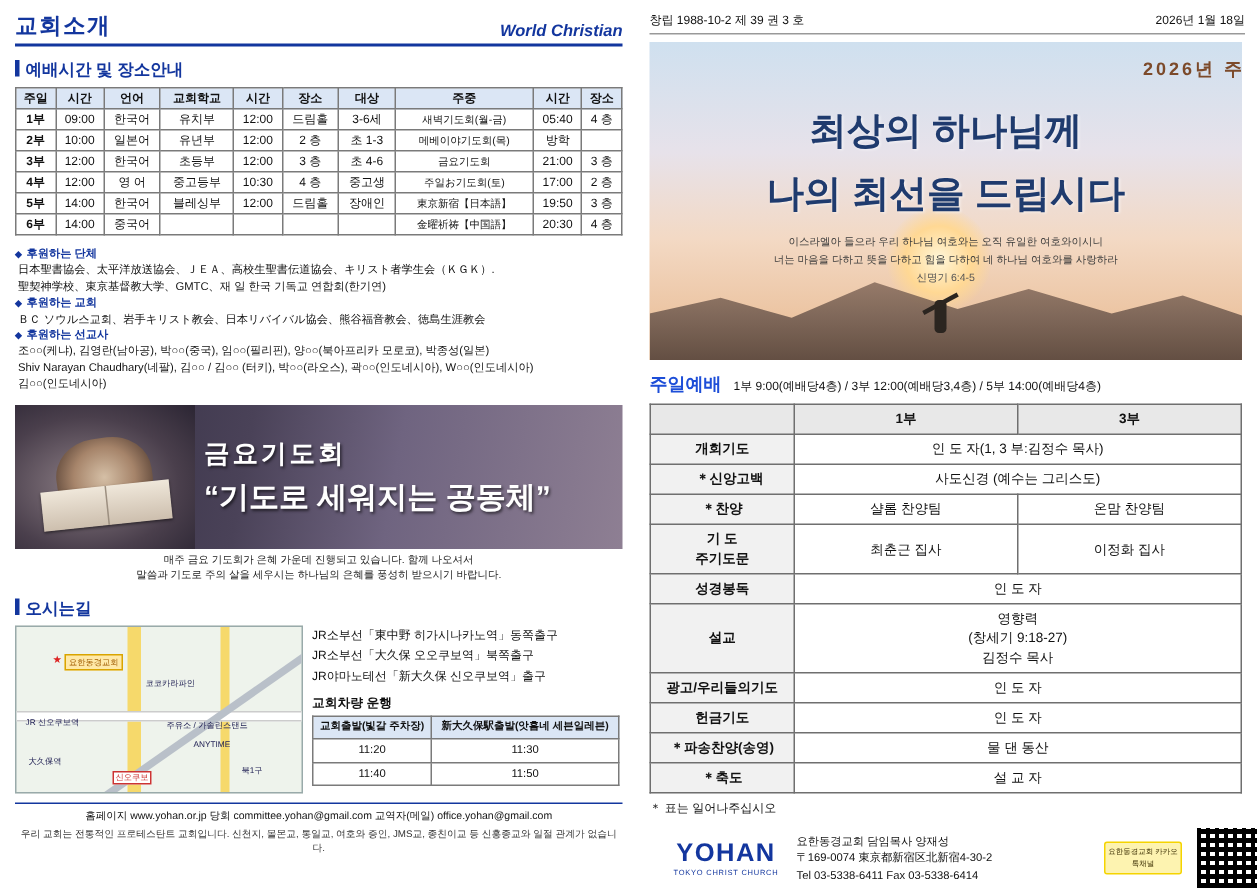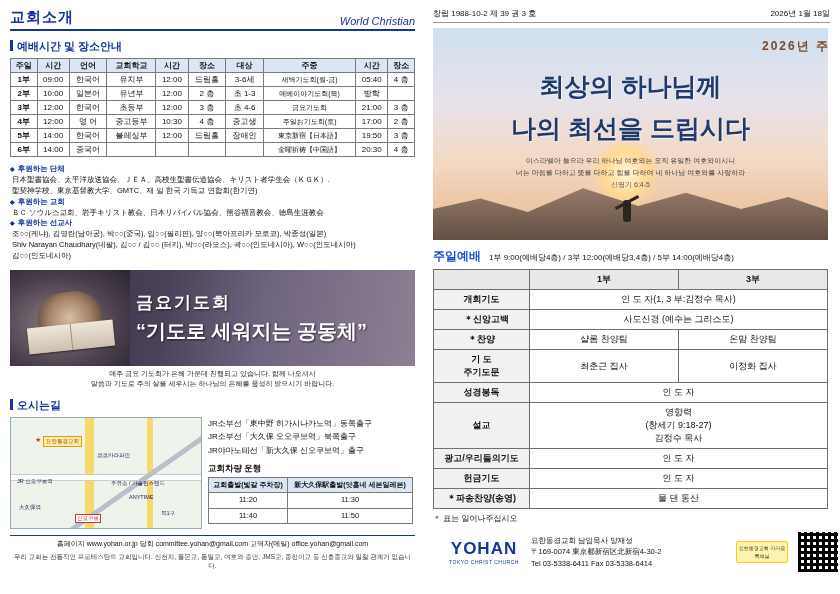--- a/index.html
+++ b/index.html
@@ -13,21 +13,21 @@
     position: relative;
     overflow: hidden;
   }
   .page { position:absolute; inset:0; display:flex; }
   .left { width: 425px; height:594px; position:relative; padding: 8px 10px 0 10px; }
   .right { width: 415px; height:594px; position:relative; padding: 8px 10px 0 8px; }
 
   
   .lhead { display:flex; align-items:flex-end; justify-content:space-between; border-bottom:2px solid #13369e; padding-bottom:2px; }
   .lhead .t1 { font-size:15px; font-weight:bold; color:#13369e; letter-spacing:1px; }
-  .lhead .t2 { font-size:11px; font-weight:normal; font-style:italic; color:#13369e; }
+  .lhead .t2 { font-size:11px; font-weight:bold; font-style:italic; color:#13369e; }
 
   .sect-title { margin-top:8px; font-size:11px; font-weight:bold; color:#13369e; }
   .sect-title .bar { display:inline-block; width:3px; height:11px; background:#13369e; vertical-align:-1px; margin-right:4px; }
 
   
   table.sched { border-collapse:collapse; width:405px; margin-top:4px; font-size:8px; }
   table.sched th, table.sched td { border:1px solid #7a7a7a; text-align:center; padding:1px 1px; height:14px; }
   table.sched th { background:#dbe6f5; font-weight:bold; font-size:8px; }
   table.sched td.sv { font-weight:bold; }
   table.sched td.note { font-size:7px; }
@@ -367,20 +367,24 @@
             <td colspan="2" style="white-space: pre-line;">인 도 자</td>
           </tr>
           <tr>
             <td class="lbl" style="white-space: pre-line;">헌금기도</td>
             <td colspan="2" style="white-space: pre-line;">인 도 자</td>
           </tr>
           <tr>
             <td class="lbl" style="white-space: pre-line;">＊파송찬양(송영)</td>
             <td colspan="2" style="white-space: pre-line;">물 댄 동산</td>
           </tr>
+          <tr>
+            <td class="lbl" style="white-space: pre-line;">＊축도</td>
+            <td colspan="2" style="white-space: pre-line;">설 교 자</td>
+          </tr>
         </tbody>
     </table>
 
     <div class="note-star">＊ 표는 일어나주십시오</div>
 
     <div class="foot">
       <div class="logo">
         <div class="lg">YOHAN</div>
         <div class="lgs">TOKYO CHRIST CHURCH</div>
       </div>

